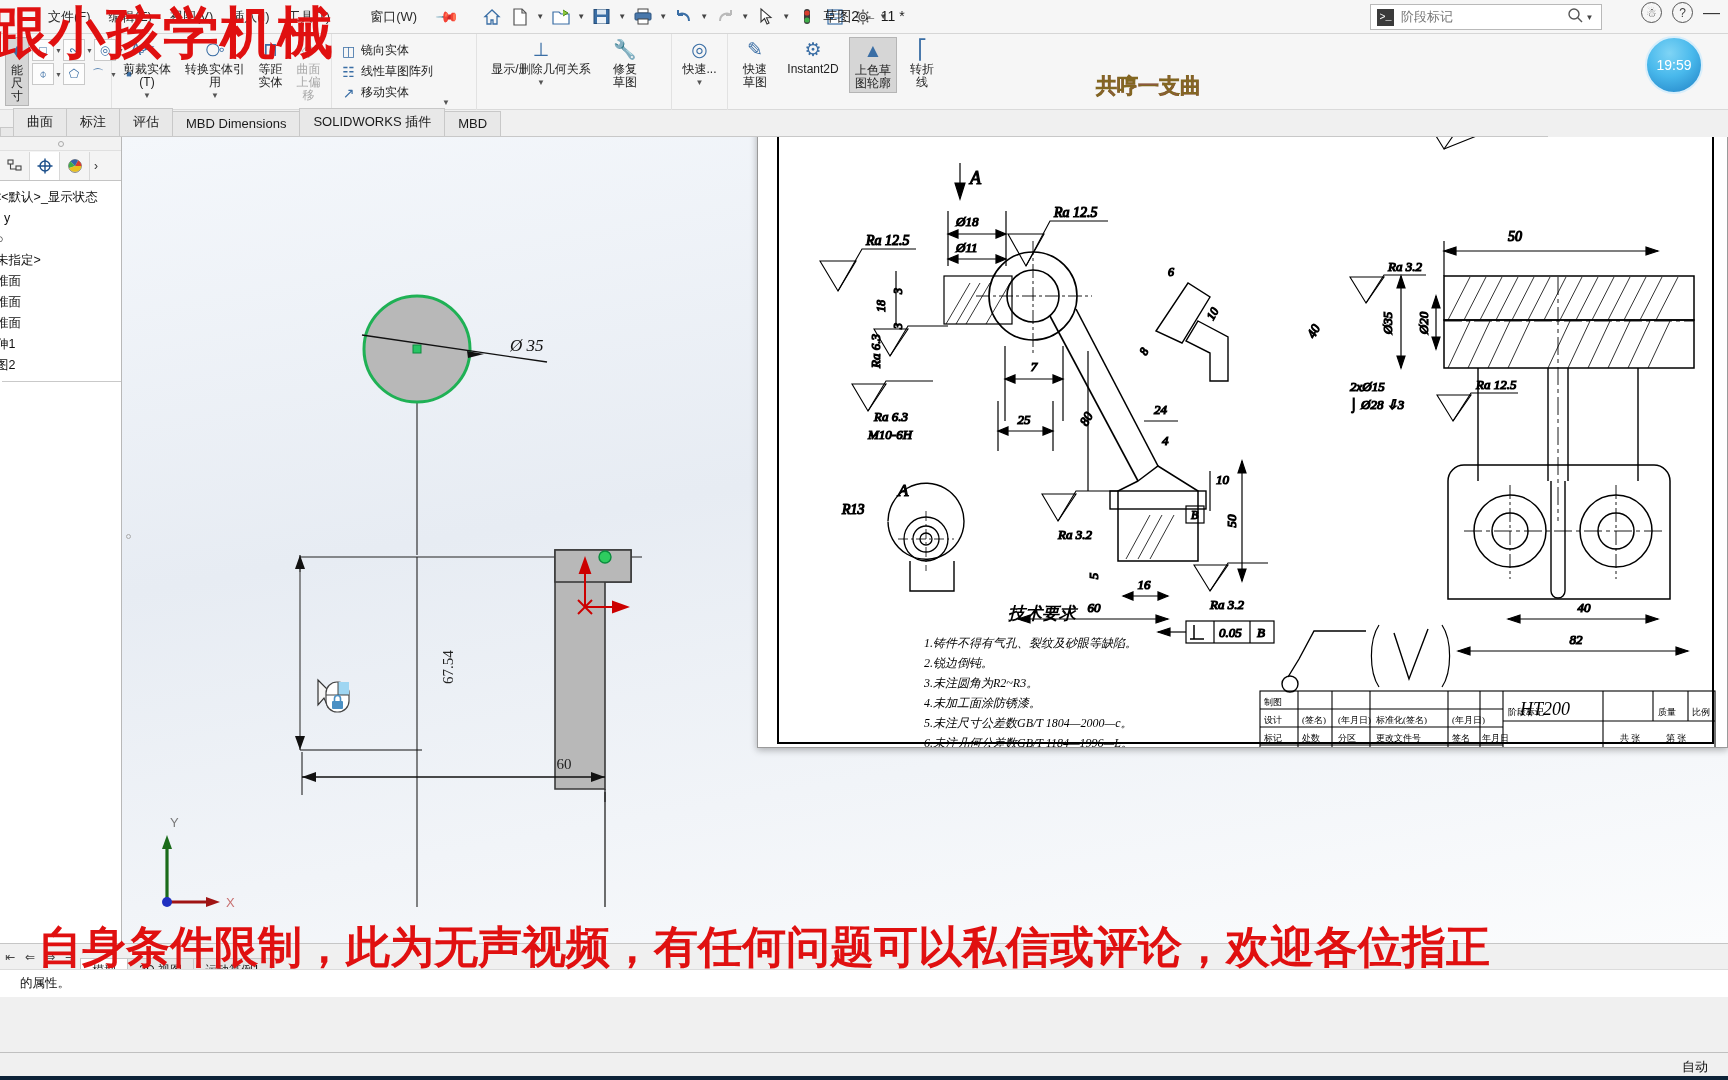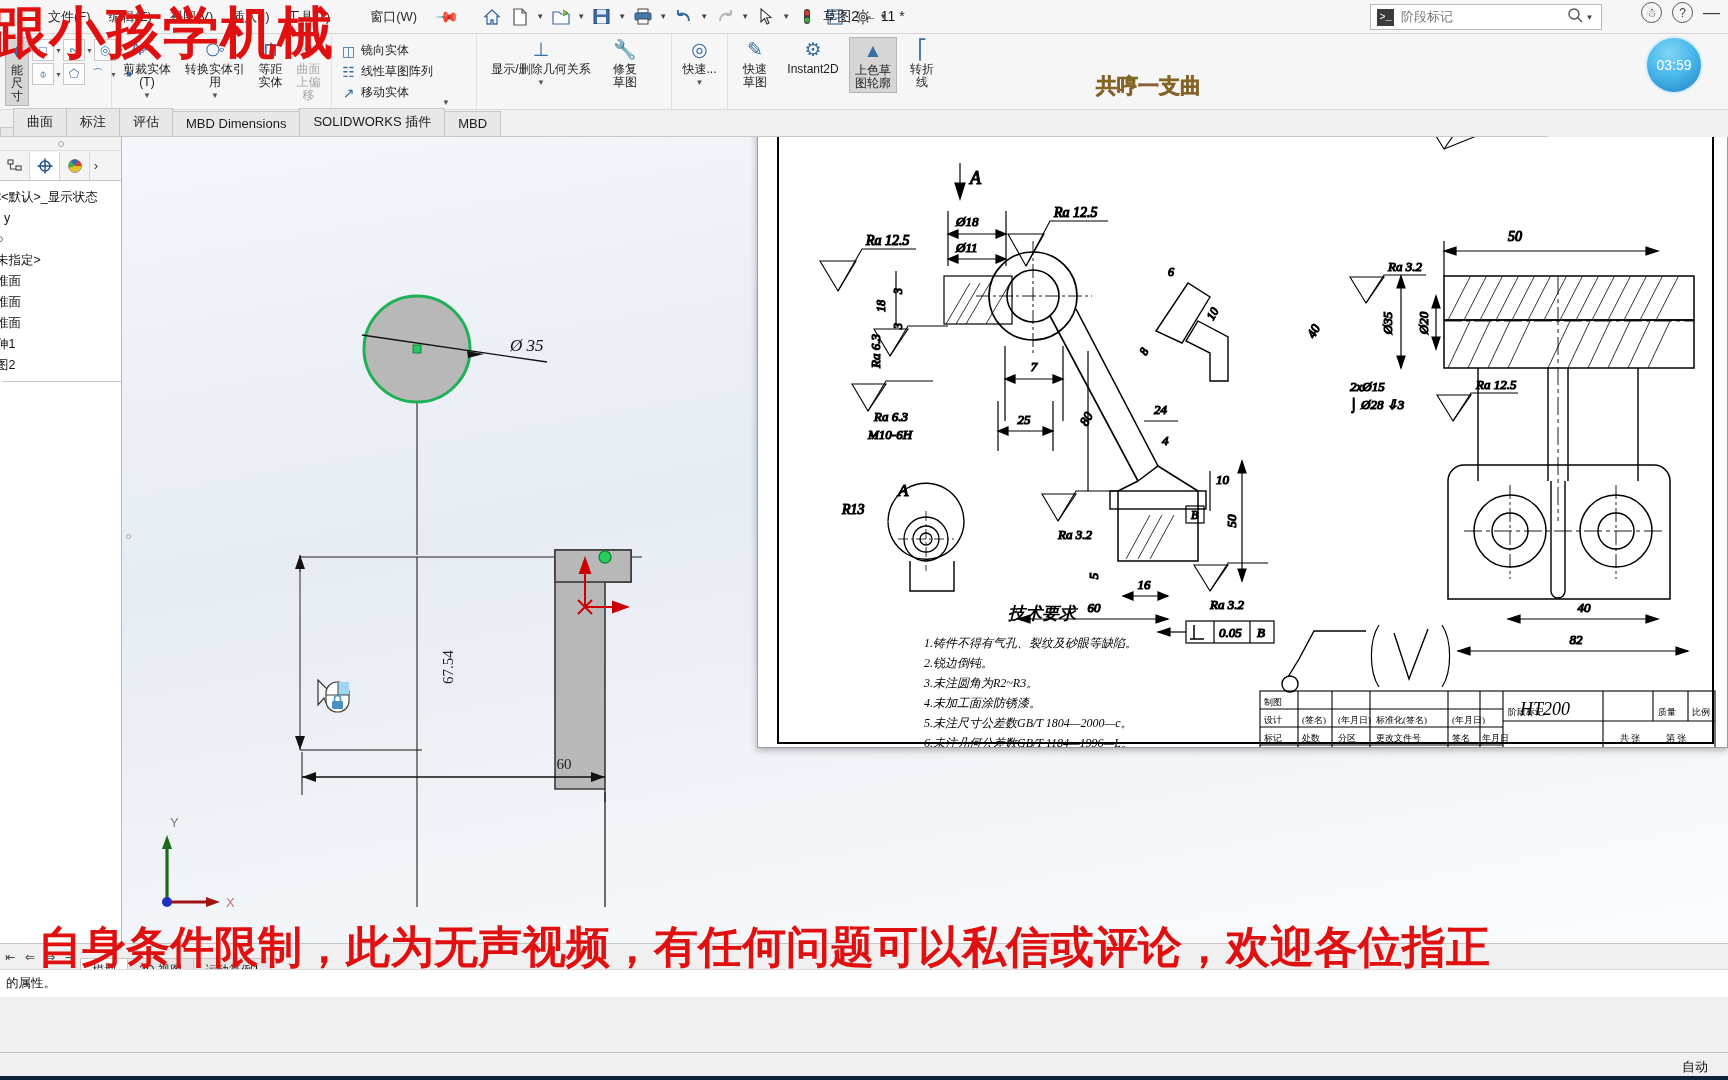--- a/index.html
+++ b/index.html
@@ -98,21 +98,21 @@
      font-family:"DejaVu Sans",sans-serif; }
 
   
   .bottomtabs { position:absolute; left:0; top:943px; width:1728px; height:26px;
      background:#f0f0f0; border-top:1px solid #c6c6c6; display:flex; align-items:center; }
   .btab { font-size:12px; color:#1a1a1a; padding:3px 11px; border:1px solid #c6c6c6;
      background:#e6e6e6; margin-right:-1px;margin-top:28px; }
   .btab.on { background:#fff; }
   .barrow { font-size:12px; color:#444; padding:0 5px; }
   .proptext { position:absolute; left:0; top:969px; width:1728px; height:28px;
-     font-size:12.5px; color:#111; padding:5px 6px; background:#fff; border-top:1px solid #dcdcdc; }
+     font-size:12.5px; color:#111; padding:5px 20px; background:#fff; border-top:1px solid #dcdcdc; }
   .statusbar { position:absolute; left:0; top:1052px; width:1728px; height:28px;
      background:#f0f0f0; border-top:1px solid #c0c0c0; display:flex; align-items:center;
      font-size:13px; color:#111; }
   .sb-left { padding-left:6px; }
   .sb-mid { position:absolute; left:900px; display:flex; align-items:center; gap:14px; white-space:nowrap;}
   .sb-right { position:absolute; right:20px; }
   .sb-led { width:9px;height:12px;background:#b03a2e;border-radius:2px;display:inline-block; }
   .taskbar { position:absolute; left:0; top:1076px; width:1728px; height:4px; background:#0d2338; }
 </style>
 </head>
@@ -747,21 +747,21 @@
       <text x="900" y="624" font-family="Liberation Serif, serif" font-size="9" fill="#000">质量</text>
       <text x="934" y="624" font-family="Liberation Serif, serif" font-size="9" fill="#000">比例</text>
       <text x="862" y="650" font-family="Liberation Serif, serif" font-size="9" fill="#000">共 张</text>
       <text x="908" y="650" font-family="Liberation Serif, serif" font-size="9" fill="#000">第 张</text>
     </svg>
   </div>
 </div>
 
 <div class="wm-red">跟小孩学机械</div>
 <div class="wm-gold">共哼一支曲</div>
-<div class="timer">03:59</div>
+<div class="timer">19:59</div>
 <div class="subtitle">自身条件限制，此为无声视频，有任何问题可以私信或评论，欢迎各位指正</div>
 
 <div class="bottomtabs">
   <span class="barrow">⇤</span>
   <span class="barrow">⇐</span>
   <span class="barrow">⇒</span>
   <span class="barrow">⇥</span>
   <span class="btab on">模型</span>
   <span class="btab">3D 视图</span>
   <span class="btab">运动算例1</span>

